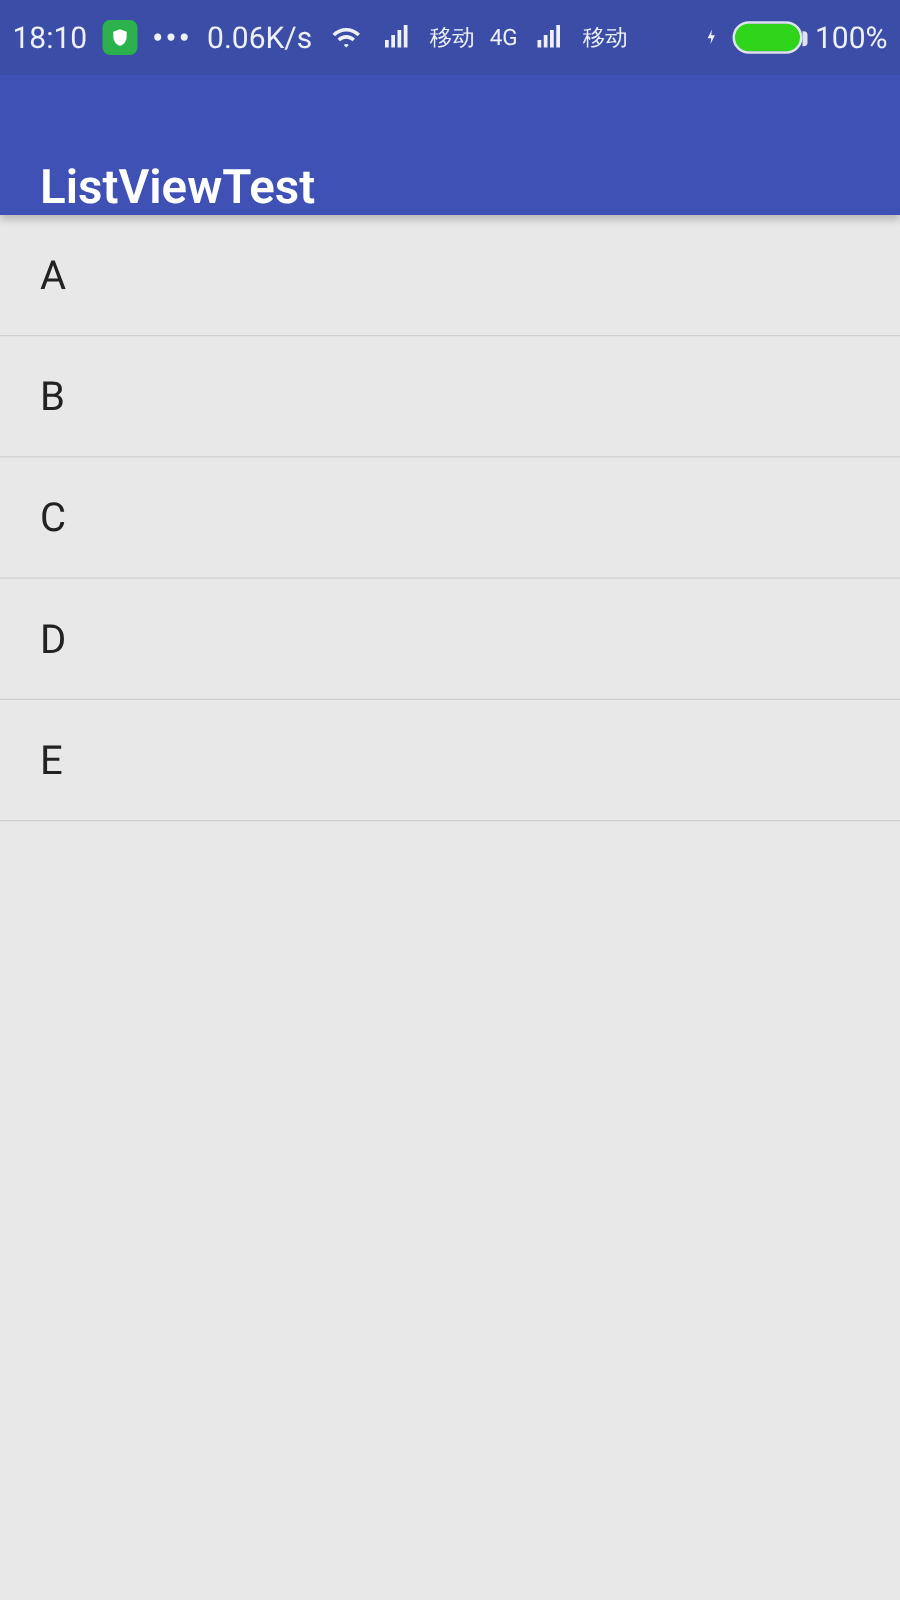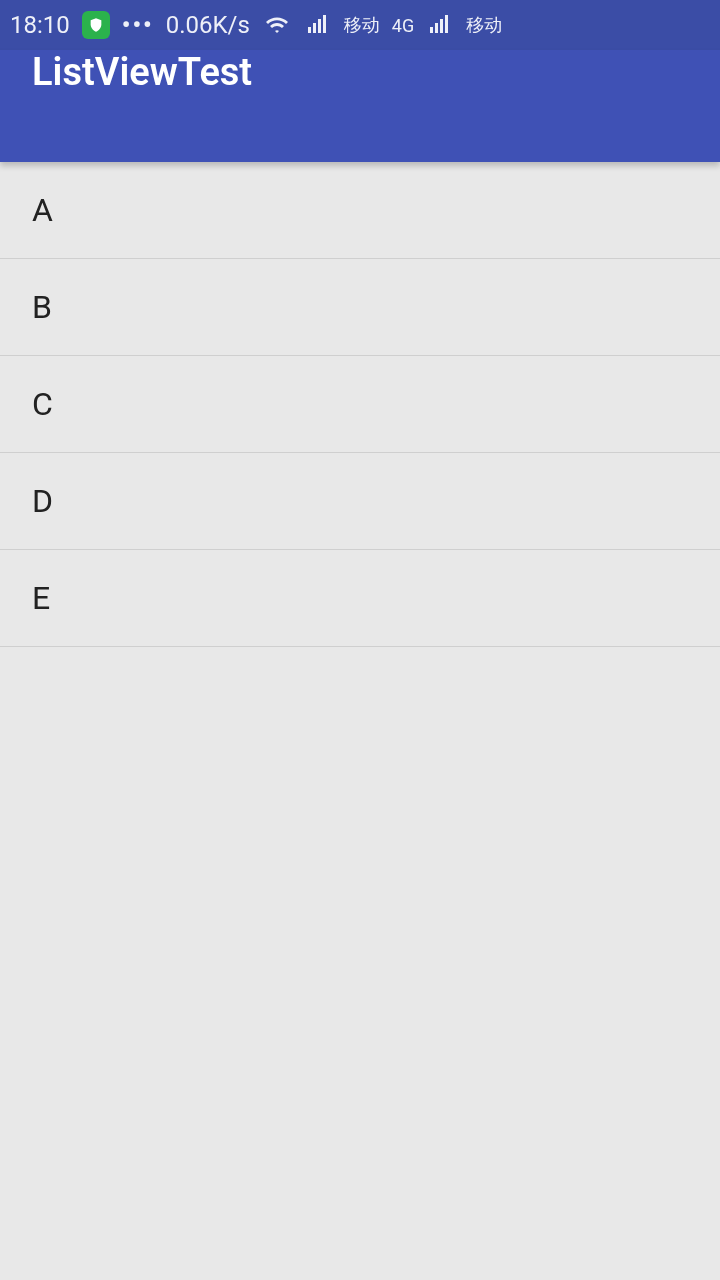--- a/index.html
+++ b/index.html
@@ -1,26 +1,26 @@
 <!DOCTYPE html>
 <html><head>
   <meta charset="utf-8">
   <style>
     * { margin: 0; padding: 0; box-sizing: border-box; }
     html, body { width: 720px; height: 1280px; font-family: Roboto, "Helvetica Neue", Arial, sans-serif; background: #e8e8e8; overflow: hidden; }
-    .status-bar { height: 50px; background: #3b4da6; color: #eef0f8; display: flex; align-items: center; padding: 0 10px; font-size: 24px; gap: 12px; }
+    .status-bar { height: 60px; background: #3b4da6; color: #eef0f8; display: flex; align-items: center; padding: 0 10px; font-size: 24px; gap: 12px; }
     .status-left { display: flex; align-items: center; gap: 12px; }
     .status-right { margin-left: auto; display: flex; align-items: center; gap: 10px; }
     .icon { display: inline-flex; align-items: center; justify-content: center; }
     .notif-badge { width: 28px; height: 28px; background: #2bb24c; border-radius: 6px; display: flex; align-items: center; justify-content: center; }
     .notif-badge svg { width: 16px; height: 16px; }
     .dots { letter-spacing: 2px; font-weight: bold; }
     .battery { width: 56px; height: 26px; border: 2px solid #dfe3ee; border-radius: 14px; background: linear-gradient(to right, #2fd51a 0%, #2fd51a 100%); position: relative; }
     .battery::after { content: ""; position: absolute; right: -6px; top: 6px; width: 4px; height: 12px; background: #dfe3ee; border-radius: 0 3px 3px 0; }
-    .app-bar { height: 112px; background: #3f51b5; display: flex; align-items: flex-start; padding-left: 32px; box-shadow: 0 4px 6px rgba(0,0,0,0.2); position: relative; z-index: 2; }
+    .app-bar { height: 112px; background: #3f51b5; display: flex; align-items: flex-end; padding-left: 32px; box-shadow: 0 4px 6px rgba(0,0,0,0.2); position: relative; z-index: 2; }
     .app-title { color: #ffffff; font-size: 38px; font-weight: 600; }
     .list { background: #e8e8e8; }
     .list-item { height: 97px; display: flex; align-items: center; padding-left: 32px; border-bottom: 1px solid #cfcfcf; font-size: 32px; color: #222; }
     .sig-label { font-size: 18px; }
   </style>
 </head>
 <body>
 
 <div class="status-bar">
   <div class="status-left">
@@ -44,20 +44,29 @@
     </span>
     <span class="sig-label">移动</span>
     <span class="sig-label">4G</span>
     <span class="icon">
       <svg width="28" height="24" viewBox="0 0 24 24">
           <path fill="#eef0f8" d="M2 20h3v-6H2v6zm5 0h3V10H7v10zm5 0h3V6h-3v14zm5 0h3V2h-3v18z"></path>
         </svg>
     </span>
     <span class="sig-label">移动</span>
   </div>
+  <div class="status-right">
+    <span class="icon">
+      <svg width="14" height="24" viewBox="0 0 24 24">
+          <path fill="#eef0f8" d="M11 21l1-8H7l6-12-1 8h5l-6 12z"></path>
+        </svg>
+    </span>
+    <span class="battery"></span>
+    <span>100%</span>
+  </div>
 </div>
 
 <div class="app-bar">
   <span class="app-title">ListViewTest</span>
 </div>
 
 <div class="list">
   <div class="list-item">A</div>
   <div class="list-item">B</div>
   <div class="list-item">C</div>

